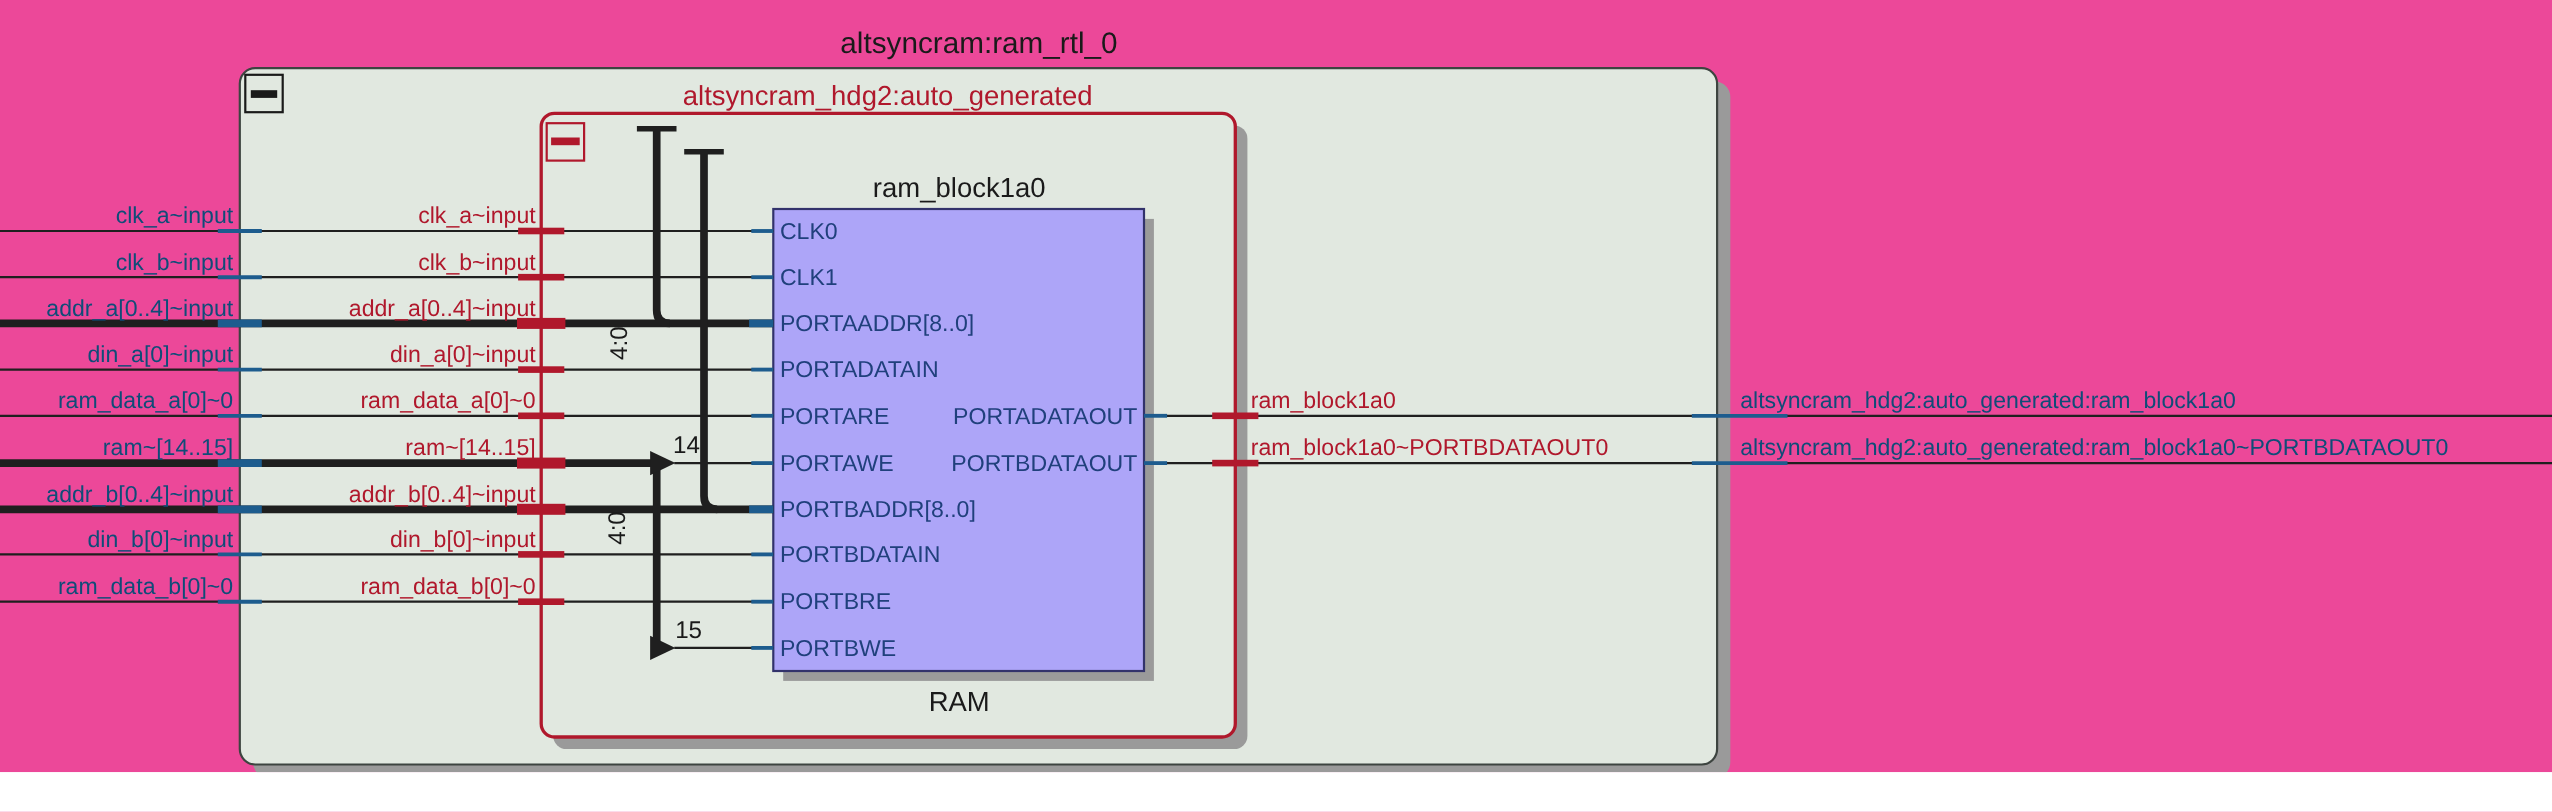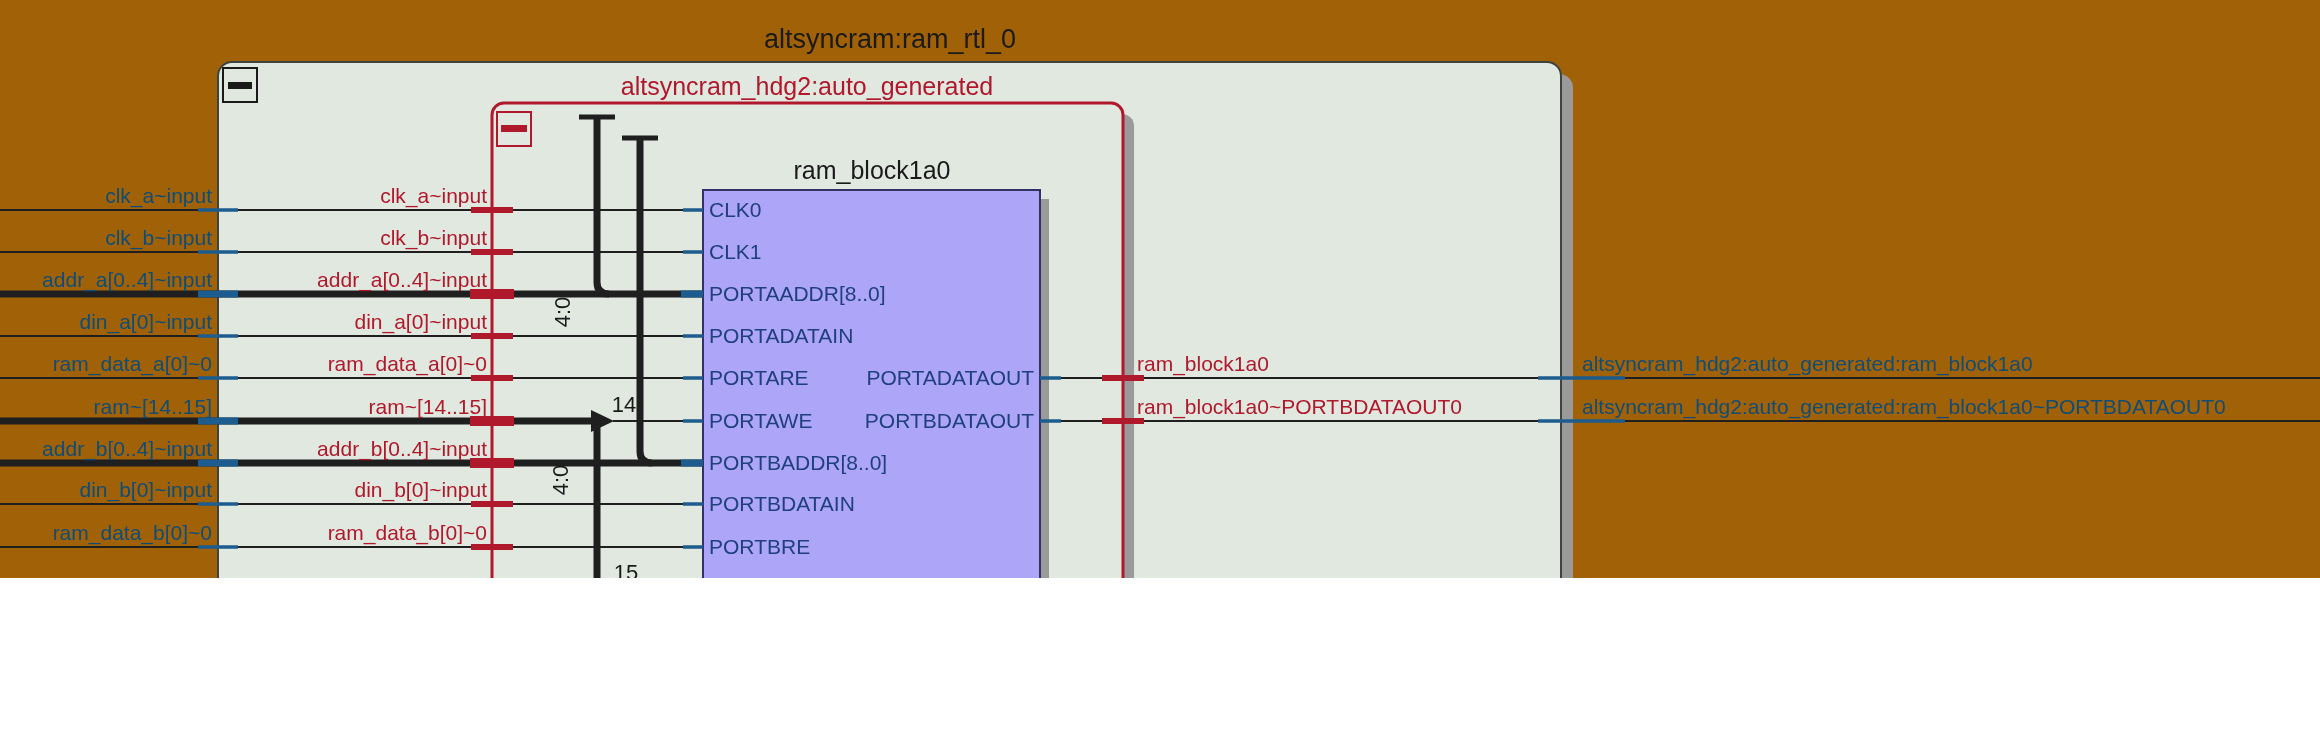--- a/index.html
+++ b/index.html
@@ -1,16 +1,16 @@
 <!DOCTYPE html>
 <html><head>
 <meta charset="utf-8">
 <style>
   html,body { margin:0; padding:0; background:#ffffff; }
-  .stage { position:relative; width:2320px; height:578px; background:#a16207; overflow:hidden; }
+  .stage { position:relative; width:2320px; height:702px; background:#ec4899; overflow:hidden; }
   text { font-family:"Liberation Sans", sans-serif; }
   .t-title { font-size:27px; fill:#1a1a1a; }
   .t-hdr   { font-size:25px; fill:#b0182c; }
   .t-sub   { font-size:25px; fill:#1a1a1a; }
   .t-lbl   { font-size:21px; }
   .t-num   { font-size:22px; fill:#1a1a1a; }
   .blue    { fill:#0f4c78; }
   .red     { fill:#b0182c; }
   .navy    { fill:#20407c; }
   .wt { stroke:#1f1f1f; stroke-width:2;   fill:none; }  

